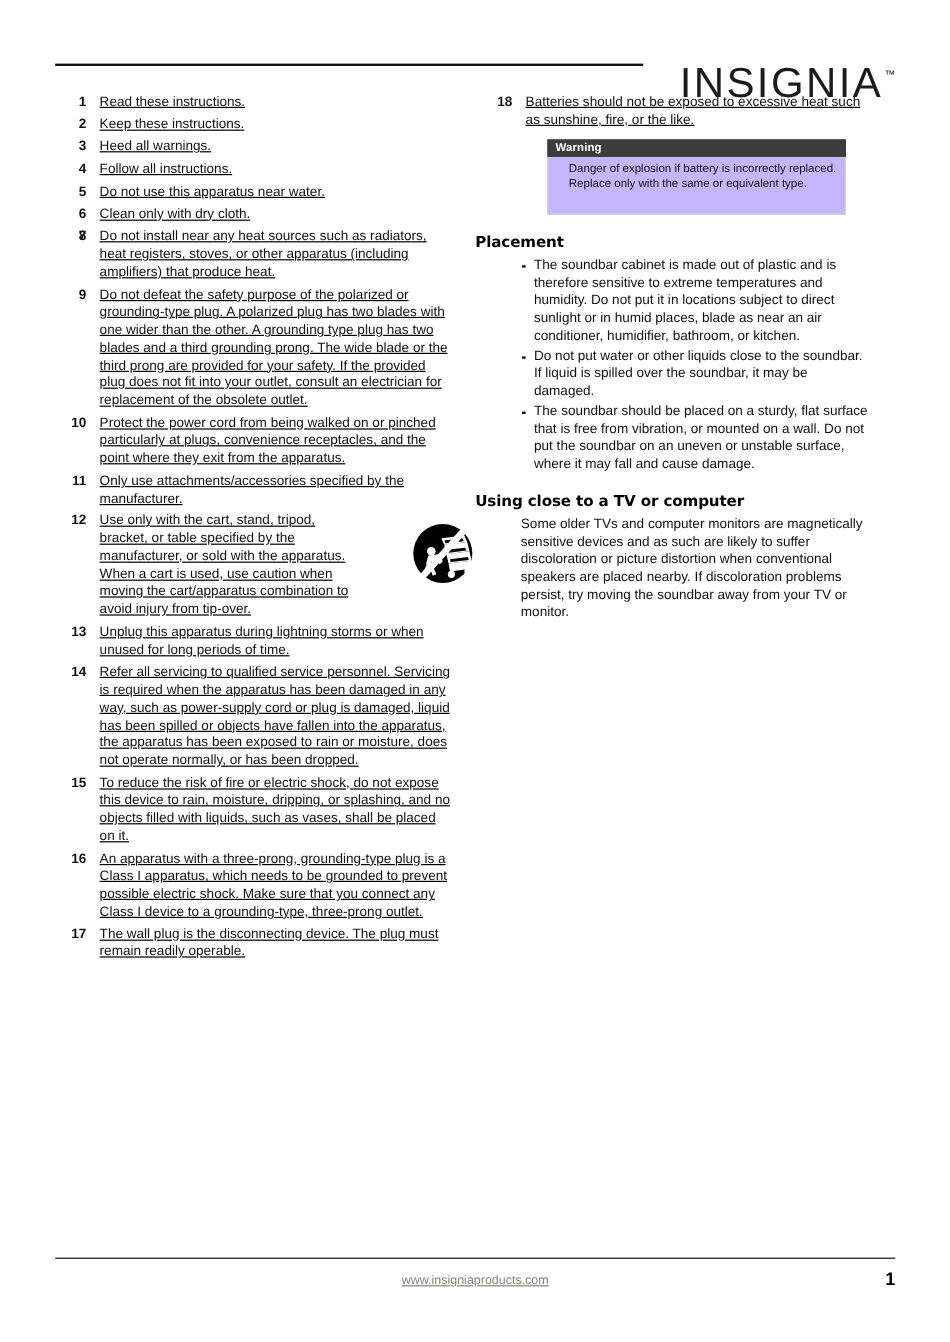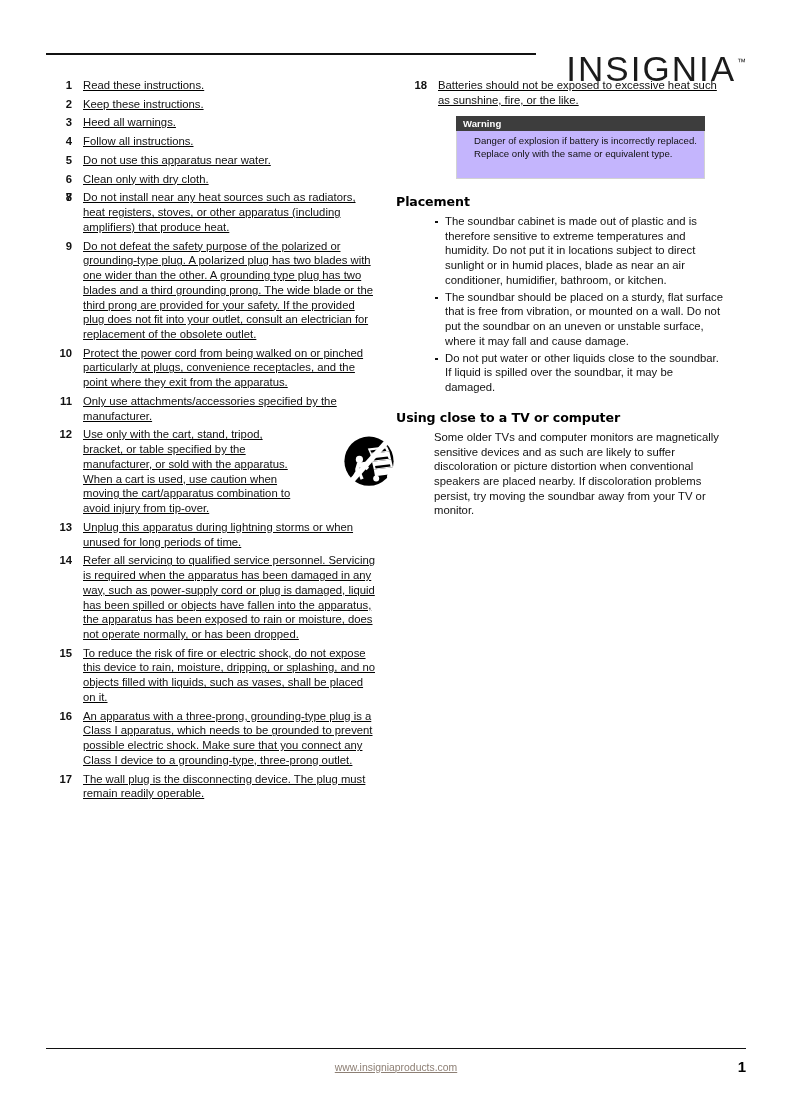--- a/index.html
+++ b/index.html
@@ -363,22 +363,22 @@
       <div class="warning-head">Warning</div>
       <div class="warning-body">
         <p>Danger of explosion if battery is incorrectly replaced.</p>
         <p>Replace only with the same or equivalent type.</p>
       </div>
     </div>
 
     <h2 class="sec-title">Placement</h2>
     <ul class="bullets">
       <li>The soundbar cabinet is made out of plastic and is therefore sensitive to extreme temperatures and humidity. Do not put it in locations subject to direct sunlight or in humid places, blade as near an air conditioner, humidifier, bathroom, or kitchen.</li>
+      <li>Do not put water or other liquids close to the soundbar. If liquid is spilled over the soundbar, it may be damaged.</li>
       <li>The soundbar should be placed on a sturdy, flat surface that is free from vibration, or mounted on a wall. Do not put the soundbar on an uneven or unstable surface, where it may fall and cause damage.</li>
-      <li>Do not put water or other liquids close to the soundbar. If liquid is spilled over the soundbar, it may be damaged.</li>
     </ul>
 
     <h2 class="sec-title">Using close to a TV or computer</h2>
     <p class="body-para">Some older TVs and computer monitors are magnetically sensitive devices and as such are likely to suffer discoloration or picture distortion when conventional speakers are placed nearby. If discoloration problems persist, try moving the soundbar away from your TV or monitor.</p>
   </div>
 
   <div class="footer">
     <div class="footer-rule"></div>
     <div class="footer-url">www.insigniaproducts.com</div>
     <div class="footer-page">1</div>

